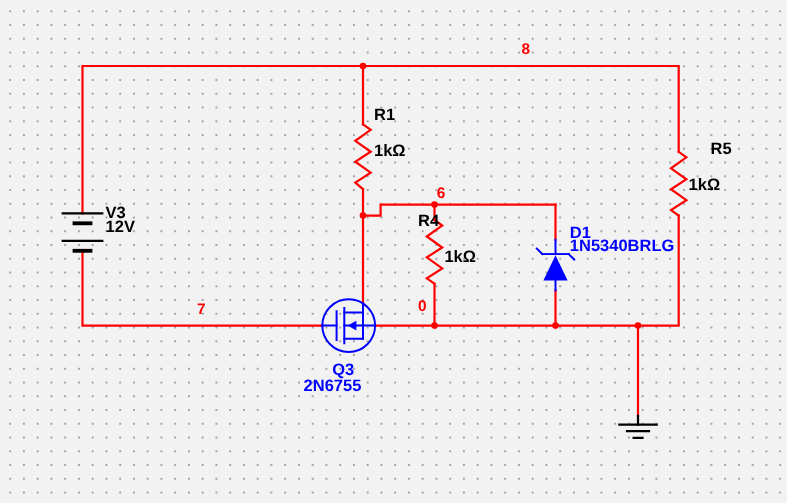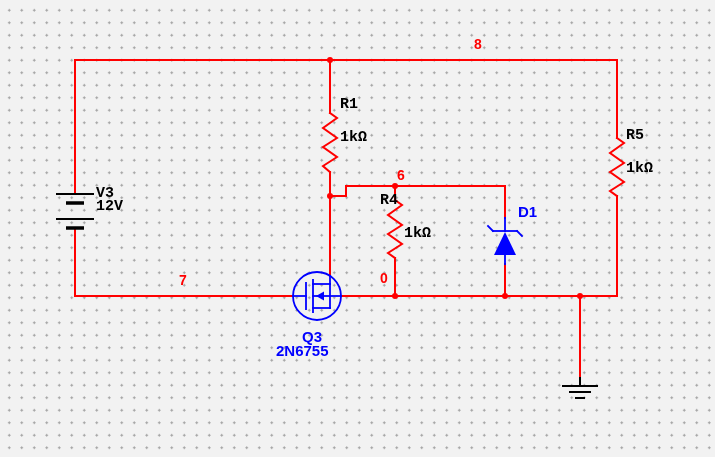--- a/index.html
+++ b/index.html
@@ -25,21 +25,21 @@
     font-family:"Liberation Sans",sans-serif;
     font-weight:bold;
     font-size:15px;
     line-height:1.1;
     white-space:nowrap;
     cursor:default;
   }
   .lbl.net{font-size:14px;}
   .red-t{color:var(--wire,#ff0000);}
   .blue-t{color:var(--blue,#0000ff);}
-  .blk-t{color:var(--black,#000000);font-family:Liberation Mono, monospace;}
+  .blk-t{color:var(--black,#000000);}
 </style>
 </head>
 <body>
 
 <div class="canvas">
 
   <svg class="sch" width="715" height="457" viewBox="0 0 715 457">
 
     <g class="wire">
       <polyline points="75,194 75,60 617,60 617,138"></polyline>
@@ -128,21 +128,22 @@
 
   <div class="lbl blk-t" style="left:96px;top:186px">V3</div>
   <div class="lbl blk-t" style="left:96px;top:199px">12V</div>
 
   <div class="lbl blk-t" style="left:340px;top:97px">R1</div>
   <div class="lbl blk-t" style="left:340px;top:130px">1kΩ</div>
 
   <div class="lbl blk-t" style="left:380px;top:193px">R4</div>
   <div class="lbl blk-t" style="left:404px;top:226px">1kΩ</div>
 
-  <div class="lbl blk-t" style="left:626px;top:128px">R5</div>
+  <div class="lbl blk-t" style="left:646px;top:128px">R5</div>
   <div class="lbl blk-t" style="left:626px;top:161px">1kΩ</div>
 
   <div class="lbl blue-t" style="left:518px;top:204px">D1</div>
+  <div class="lbl blue-t" style="left:518px;top:216px">1N5340BRLG</div>
 
   <div class="lbl blue-t" style="left:302px;top:329px">Q3</div>
   <div class="lbl blue-t" style="left:276px;top:343px">2N6755</div>
 
 </div>
 
 </body></html>

